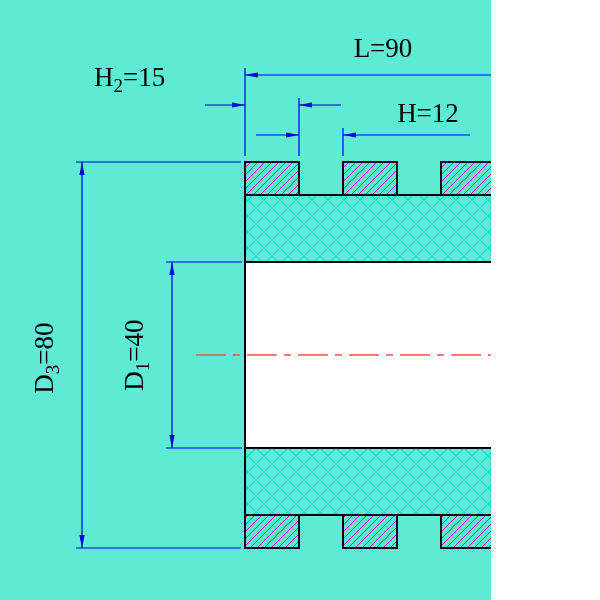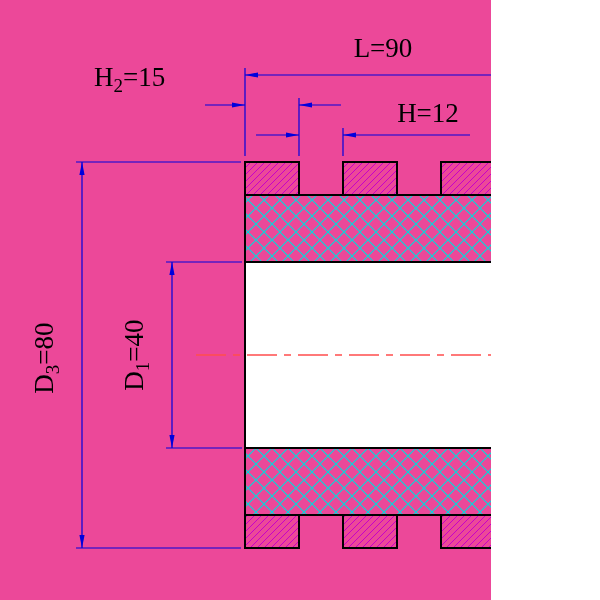--- a/index.html
+++ b/index.html
@@ -1,16 +1,16 @@
 <!DOCTYPE html>
 <html><head>
 <meta charset="utf-8">
 <style>
   html,body{margin:0;padding:0;background:#ffffff;}
-  .stage{width:491px;height:600px;position:relative;background:#ec4899;overflow:hidden;}
+  .stage{width:491px;height:600px;position:relative;background:#5eead4;overflow:hidden;}
   .outline{stroke:#000000;stroke-width:2;}
   .dimline{stroke:#0000dd;stroke-width:1.2;fill:none;}
   .dimfill{fill:#0000dd;stroke:none;}
   .centerline{stroke:#ff4d4d;stroke-width:1.4;fill:none;stroke-dasharray:30 7 7 7;}
   .dimtext{fill:#000000;font-family:"Liberation Serif", serif;font-size:27px;}
   .sub{font-size:19px;}
 </style>
 </head>
 <body>
 

